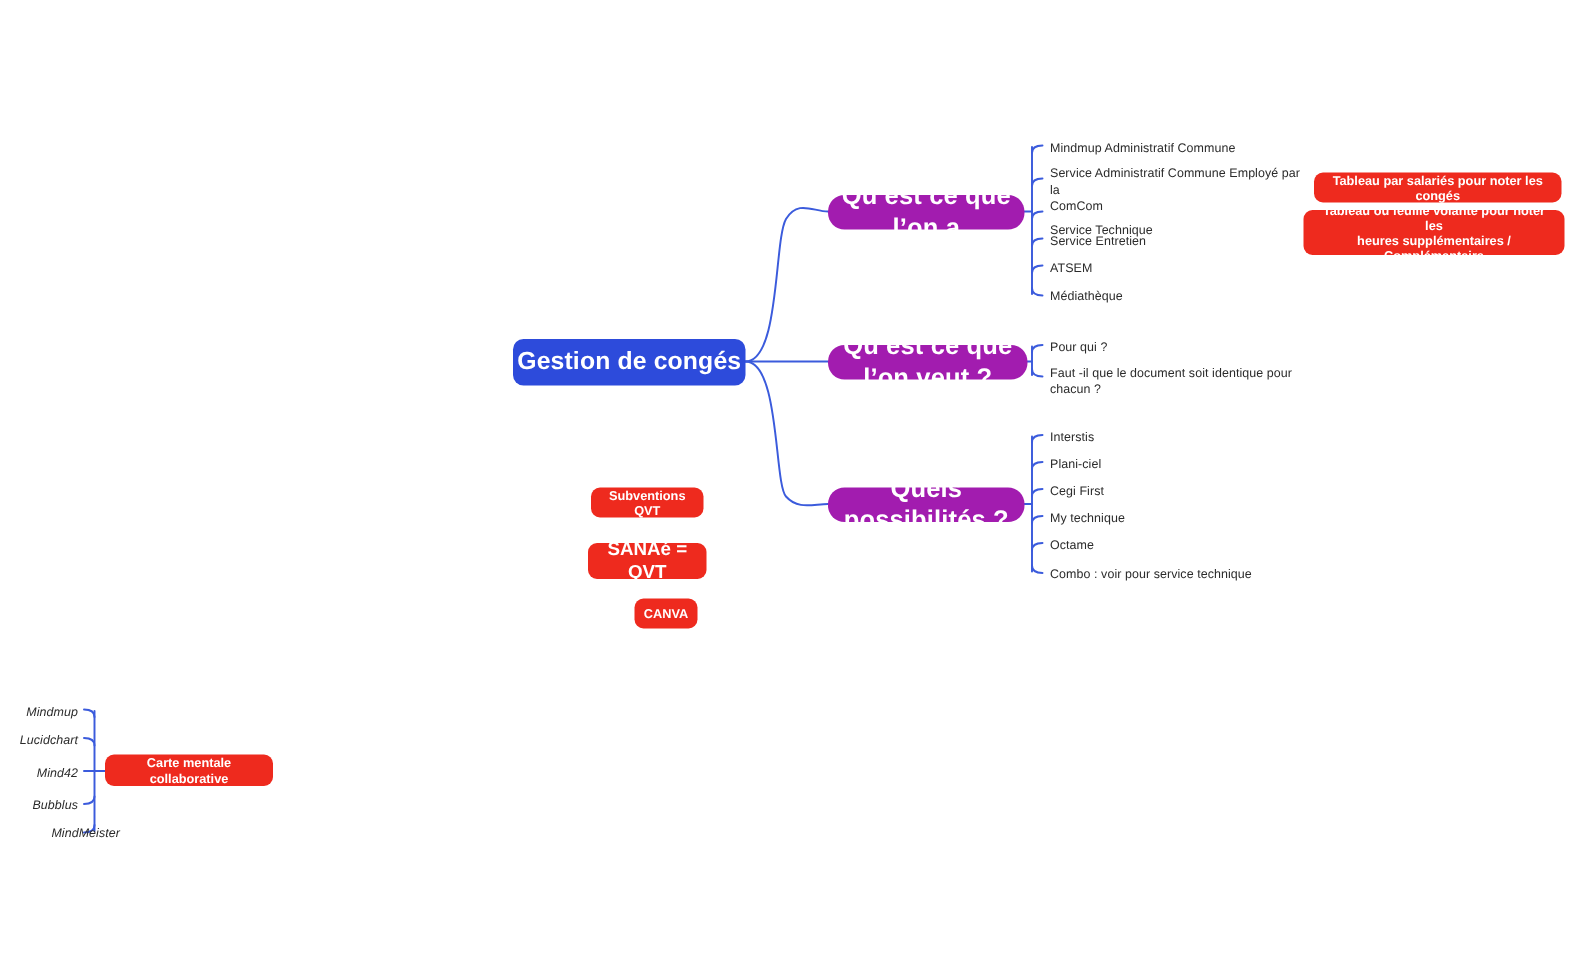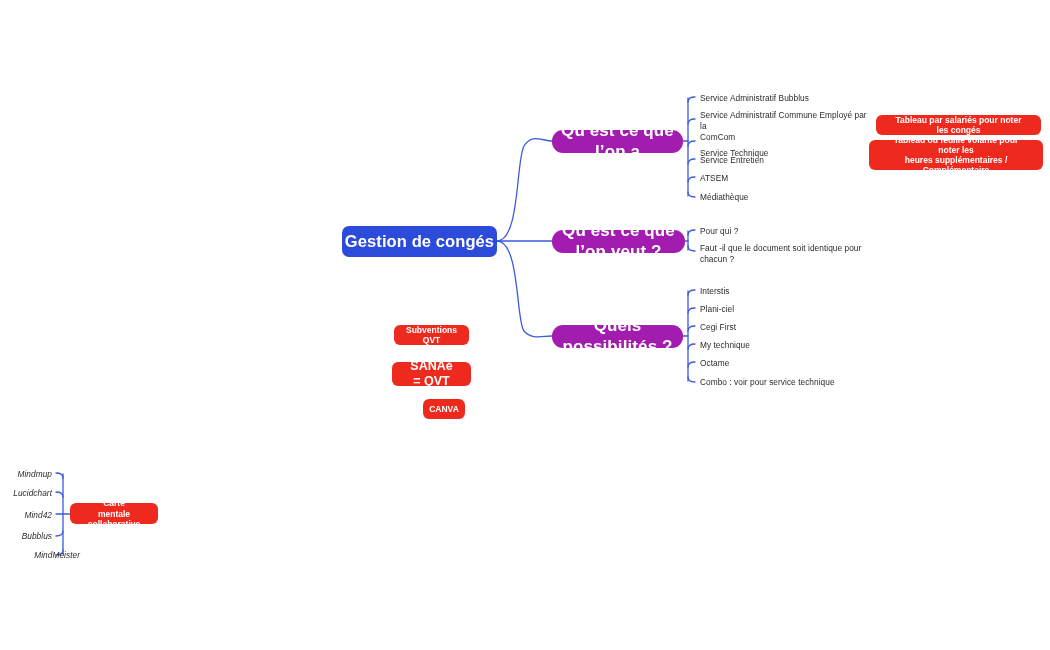--- a/index.html
+++ b/index.html
@@ -48,21 +48,21 @@
     font-size: 17px;
     font-weight: bold;
     letter-spacing: 0.1px;
   }
   .node-red {
     background: #ee2a1e;
     color: #ffffff;
     border-radius: 6px;
     font-size: 8.5px;
     font-weight: bold;
-    padding: 3px 18px;
+    padding: 3px 6px;
   }
   .node-red-lg {
     font-size: 12.5px;
   }
   .leaf {
     position: absolute;
     color: #2b2b2b;
     font-size: 8.3px;
     line-height: 1.33;
     letter-spacing: 0.05px;
@@ -118,21 +118,21 @@
     </g>
   </svg>
 
   <div class="node node-root" style="left:342px; top:226px; width:155px; height:31px;">
     <span>Gestion de congés</span>
   </div>
 
   <div class="node node-branch" style="left:552px; top:130px; width:131px; height:23px;">
     <span>Qu’est ce que l’on a</span>
   </div>
-  <div class="leaf leaf-right" style="left:700px; top:93px; width:180px;">Service Administratif Bubblus</div>
+  <div class="leaf leaf-right" style="left:700px; top:93px; width:180px;">Mindmup Administratif Commune</div>
   <div class="leaf leaf-right" style="left:700px; top:110px; width:175px;">Service Administratif Commune Employé par la
 ComCom</div>
   <div class="leaf leaf-right" style="left:700px; top:148px; width:180px;">Service Technique</div>
   <div class="leaf leaf-right" style="left:700px; top:155px; width:180px;">Service Entretien</div>
   <div class="leaf leaf-right" style="left:700px; top:173px; width:180px;">ATSEM</div>
   <div class="leaf leaf-right" style="left:700px; top:192px; width:180px;">Médiathèque</div>
 
   <div class="node node-branch" style="left:552px; top:230px; width:133px; height:23px;">
     <span>Qu’est ce que l’on veut ?</span>
   </div>
@@ -161,21 +161,21 @@
   <div class="node node-red" style="left:394px; top:325px; width:75px; height:20px;">
     <span>Subventions QVT</span>
   </div>
   <div class="node node-red node-red-lg" style="left:392px; top:362px; width:79px; height:24px;">
     <span>SANAé = QVT</span>
   </div>
   <div class="node node-red" style="left:423px; top:399px; width:42px; height:20px;">
     <span>CANVA</span>
   </div>
 
-  <div class="node node-red" style="left:70px; top:503px; width:88px; height:21px;">
+  <div class="node node-red" style="left:70px; top:503px; width:112px; height:21px;">
     <span>Carte mentale collaborative</span>
   </div>
   <div class="leaf leaf-left" style="left:0px; top:469px; width:52px;">Mindmup</div>
   <div class="leaf leaf-left" style="left:0px; top:488px; width:52px;">Lucidchart</div>
   <div class="leaf leaf-left" style="left:0px; top:510px; width:52px;">Mind42</div>
   <div class="leaf leaf-left" style="left:0px; top:531px; width:52px;">Bubblus</div>
   <div class="leaf leaf-left" style="left:0px; top:550px; width:52px;margin-left:28px;">MindMeister</div>
 
 </div>
 

